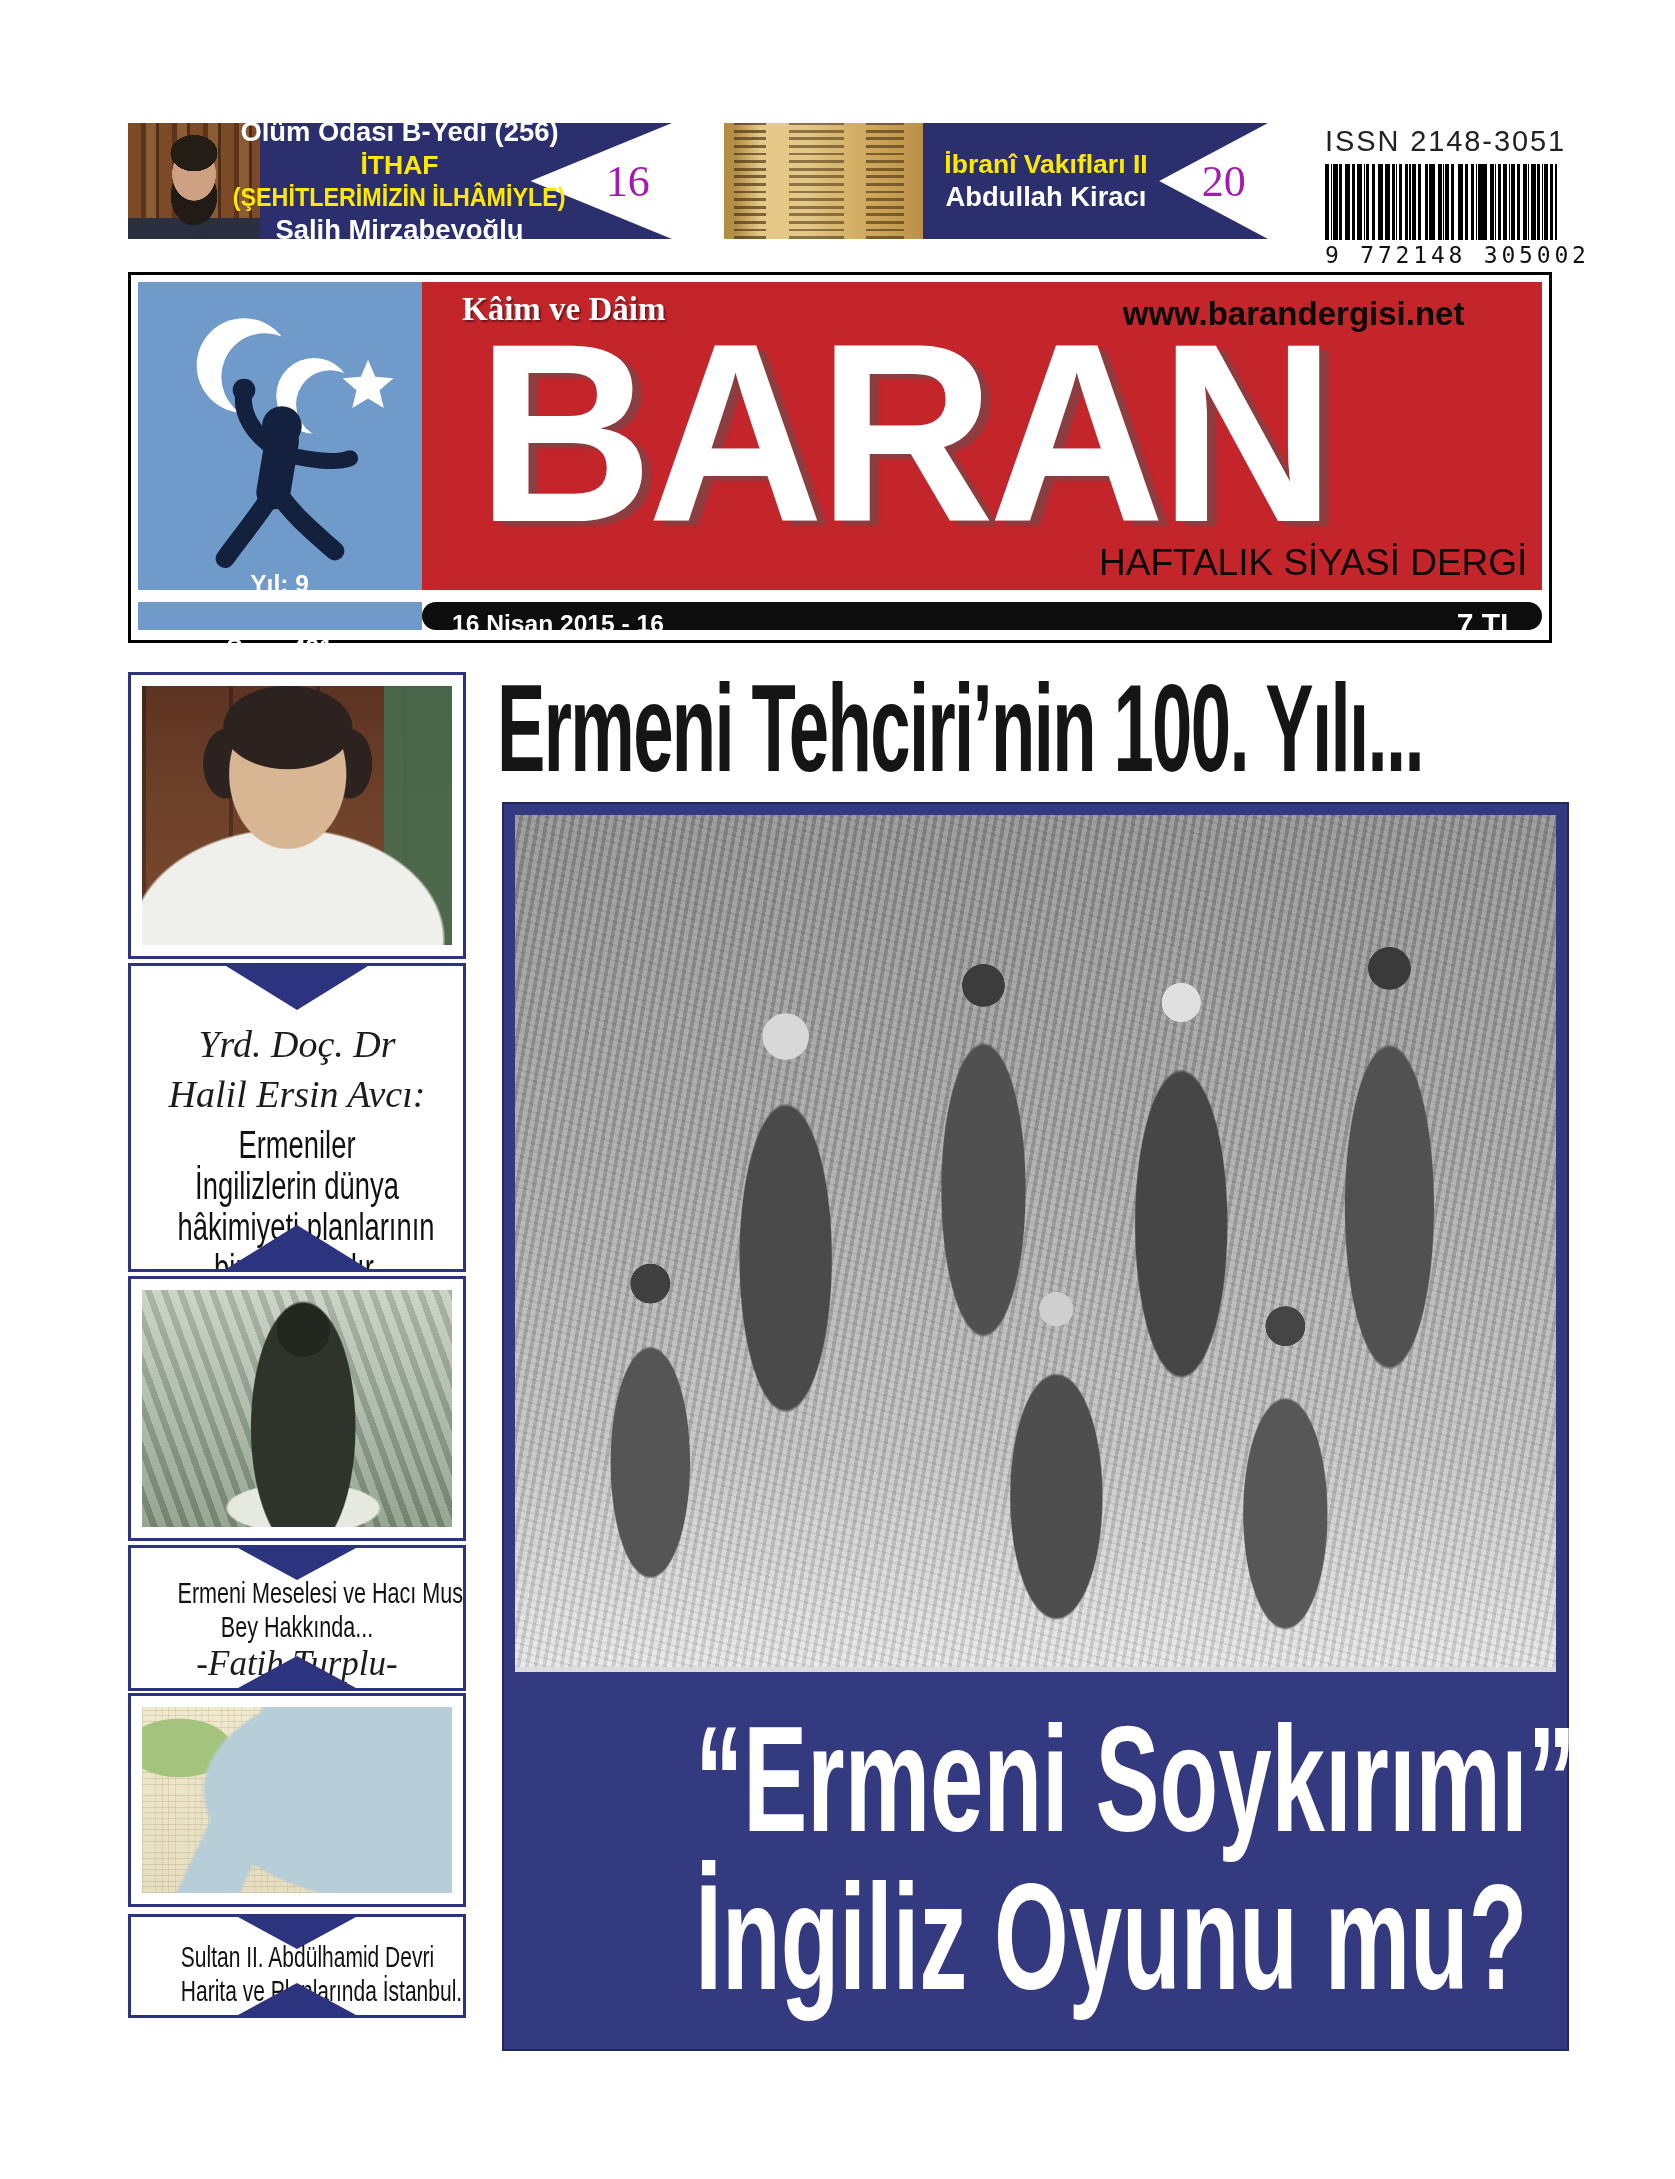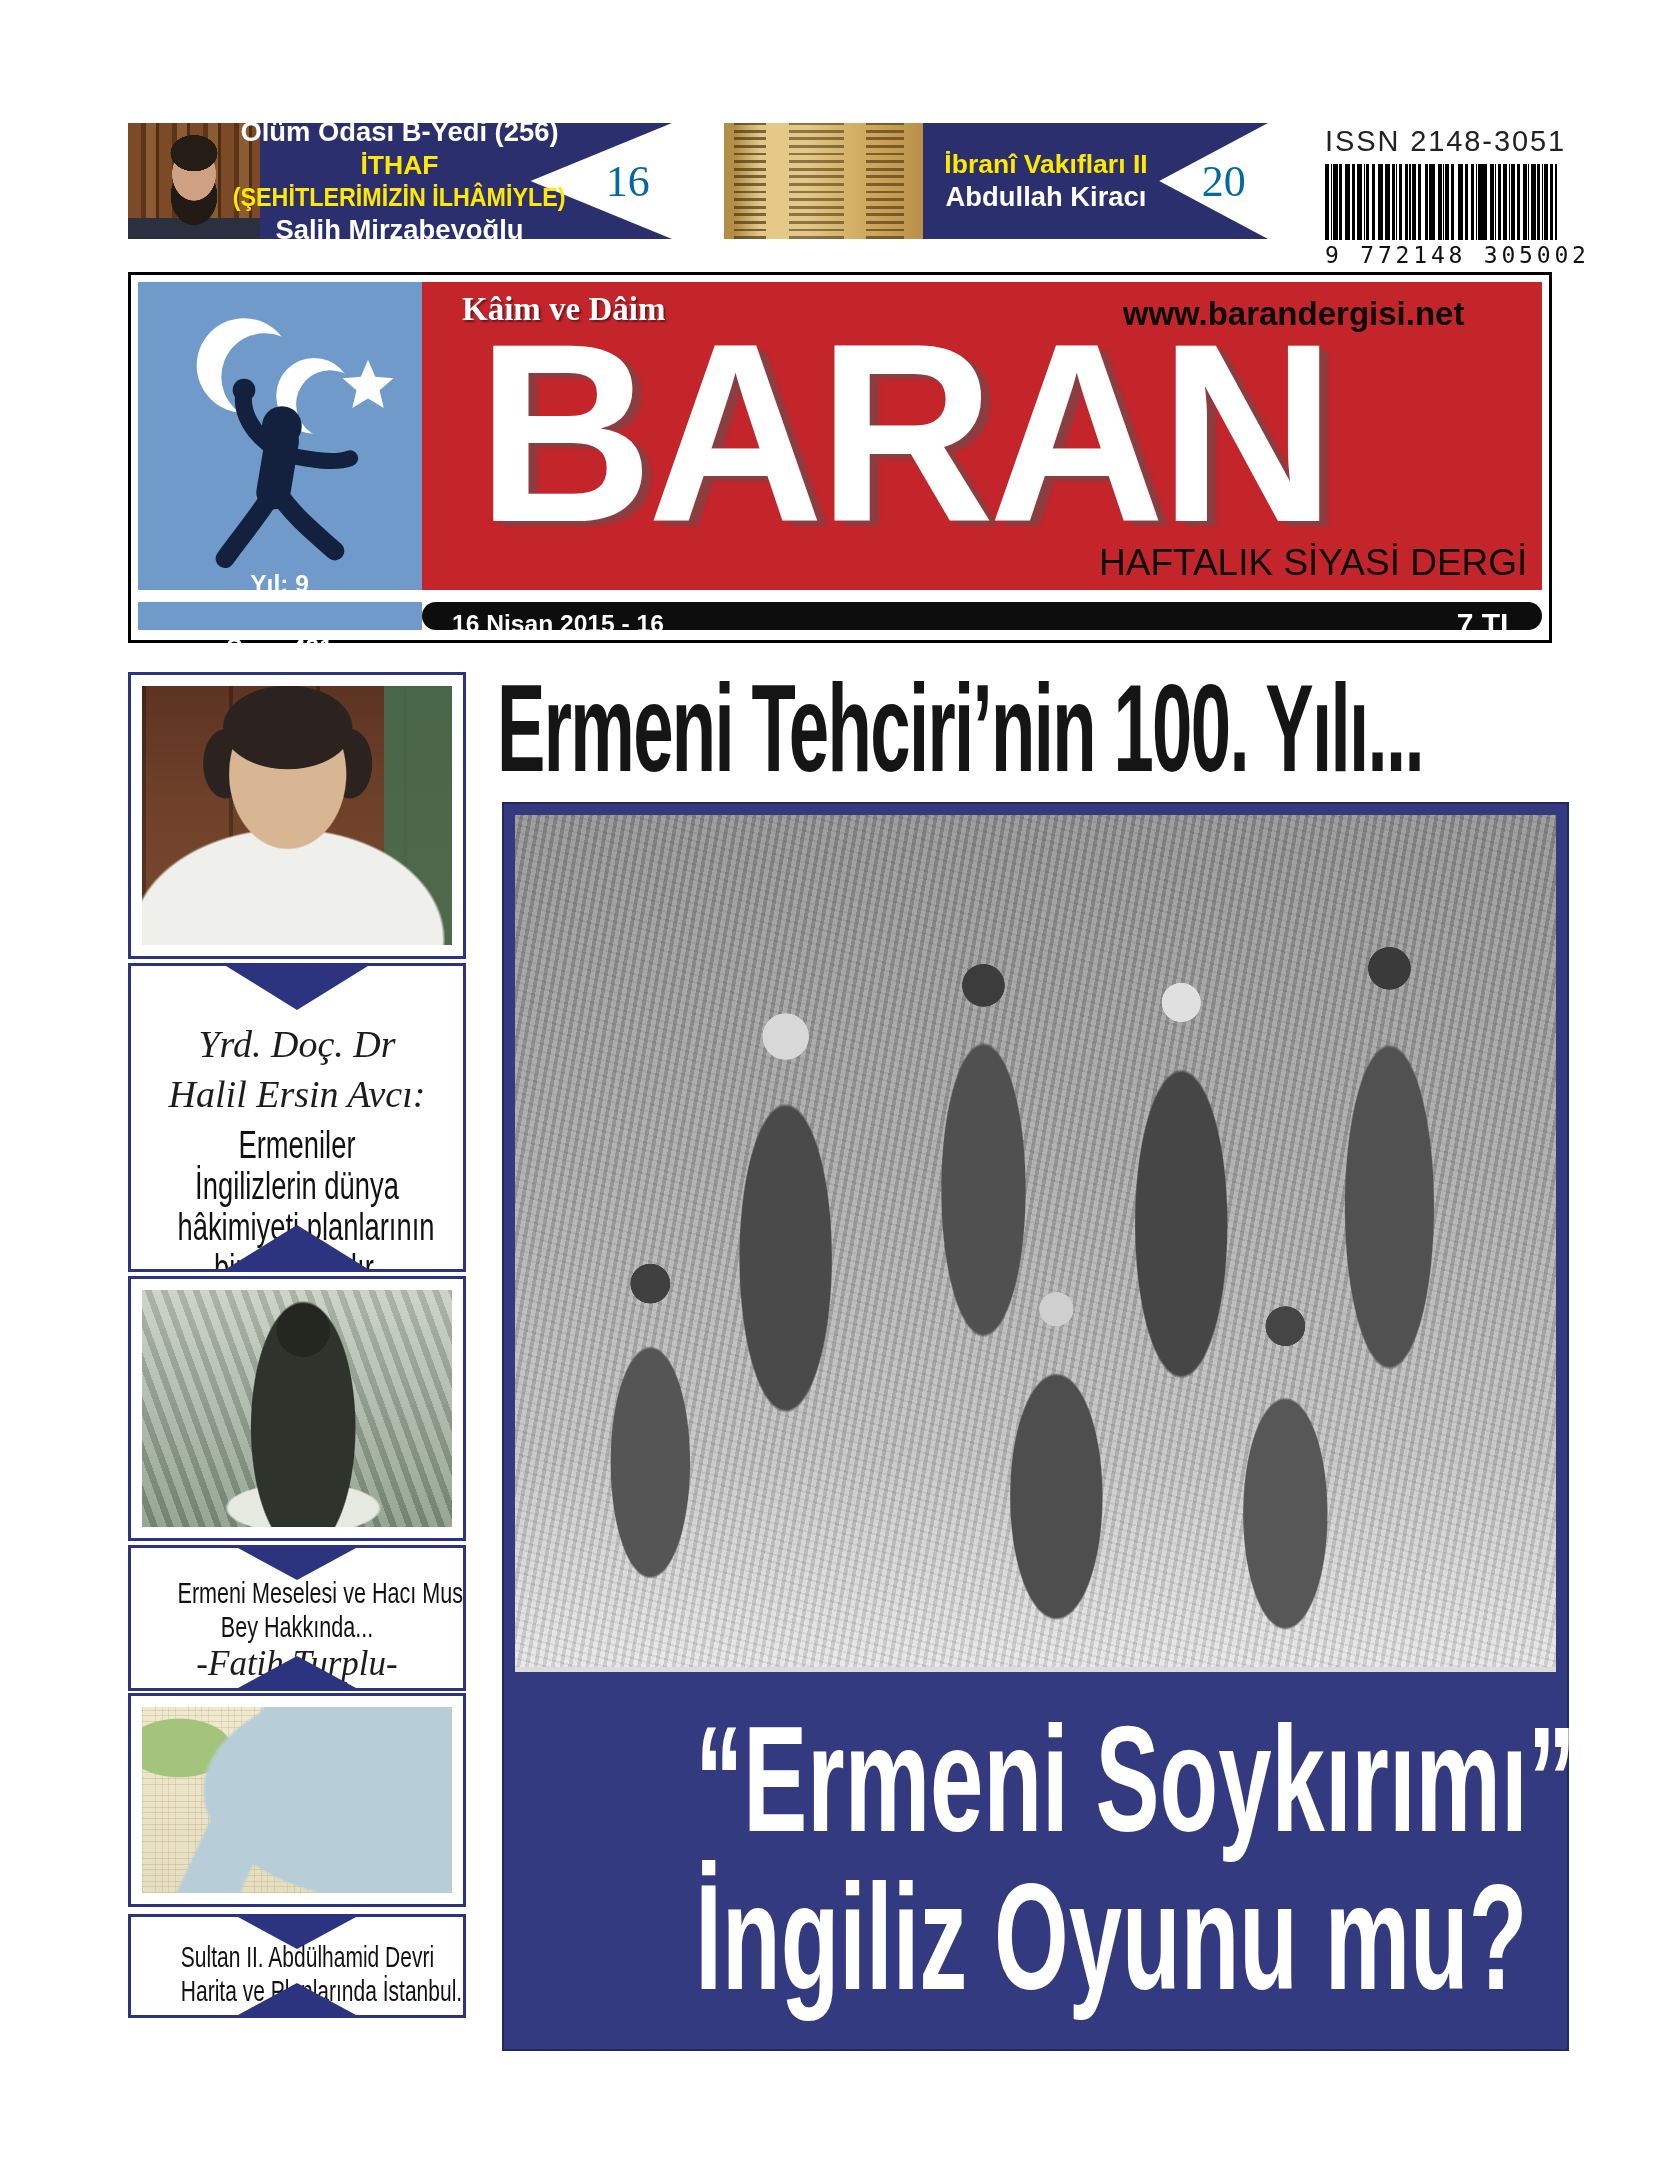--- a/index.html
+++ b/index.html
@@ -35,21 +35,21 @@
      background-position:6% 0,45% 0,88% 0,0 0;
      background-repeat:no-repeat;}
   .banner .btext{position:absolute;top:0;bottom:0;display:flex;flex-direction:column;
                  justify-content:center;align-items:center;text-align:center;line-height:1.22;}
   .banner1 .btext{left:132px;width:279px;}
   .banner2 .btext{left:199px;width:246px;}
   .bt-white{color:#fff;font-weight:bold;font-size:27.4px;white-space:nowrap;}
   .bt-yellow{color:#ffe900;font-weight:bold;font-size:26.5px;white-space:nowrap;}
   .bt-cond{transform:scaleX(.88);transform-origin:center;}
   .page-num{position:absolute;right:3.8px;top:50%;transform:translateY(-50%);width:81px;
-            text-align:center;font-family:"Liberation Serif",serif;font-size:44px;color:#0369a1;}
+            text-align:center;font-family:"Liberation Serif",serif;font-size:44px;color:#a21caf;}
 
   
   .issn{position:absolute;left:1325px;top:125px;width:232px;}
   .issn-label{font-size:29px;letter-spacing:1.9px;color:#222;text-align:center;white-space:nowrap;}
   .bars{margin-top:5.7px;height:76px;border-left:1.9px solid #000;border-right:1.9px solid #000;
         background-image:
           repeating-linear-gradient(90deg,#000 0 2.8px,transparent 2.8px 6.6px),
           repeating-linear-gradient(90deg,#000 0 1.9px,transparent 1.9px 10.4px),
           repeating-linear-gradient(90deg,#000 0 0.9px,transparent 0.9px 4.7px);}
   .bar-digits{margin-top:1.9px;text-align:center;font-family:"DejaVu Sans Mono",monospace;

